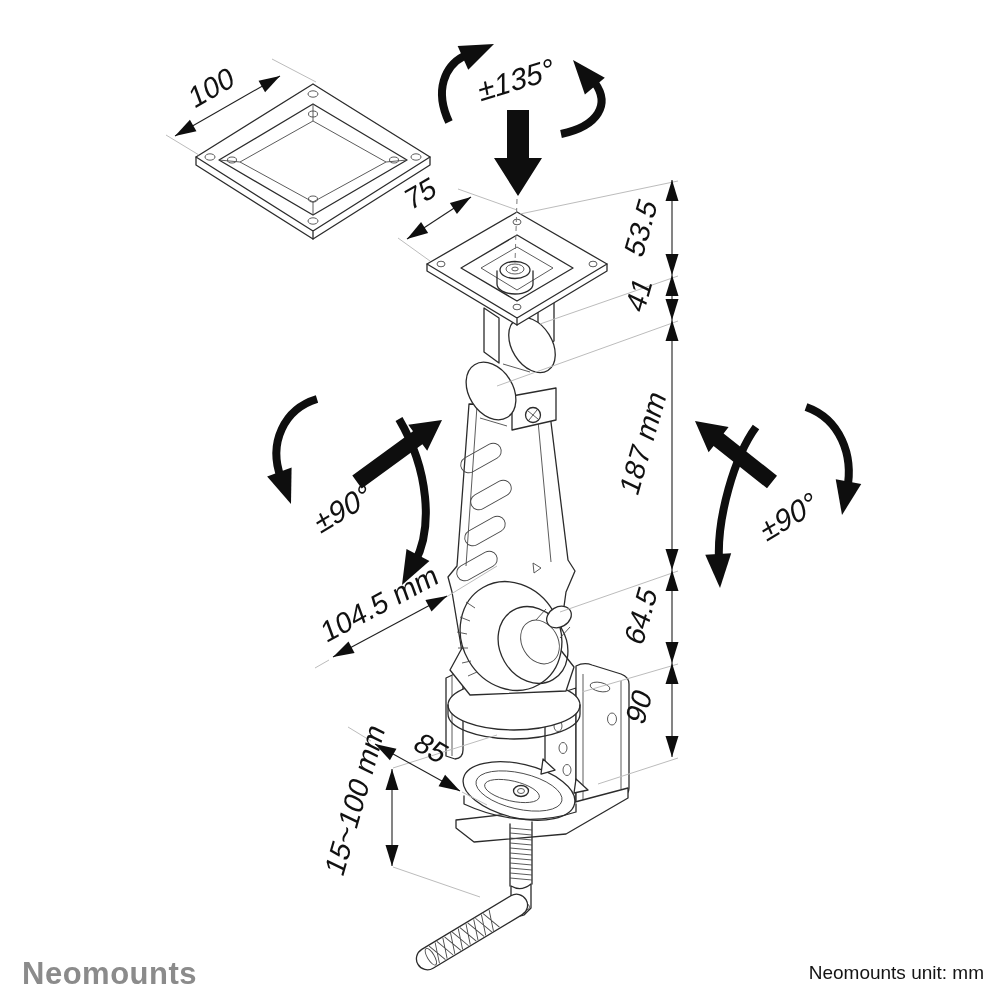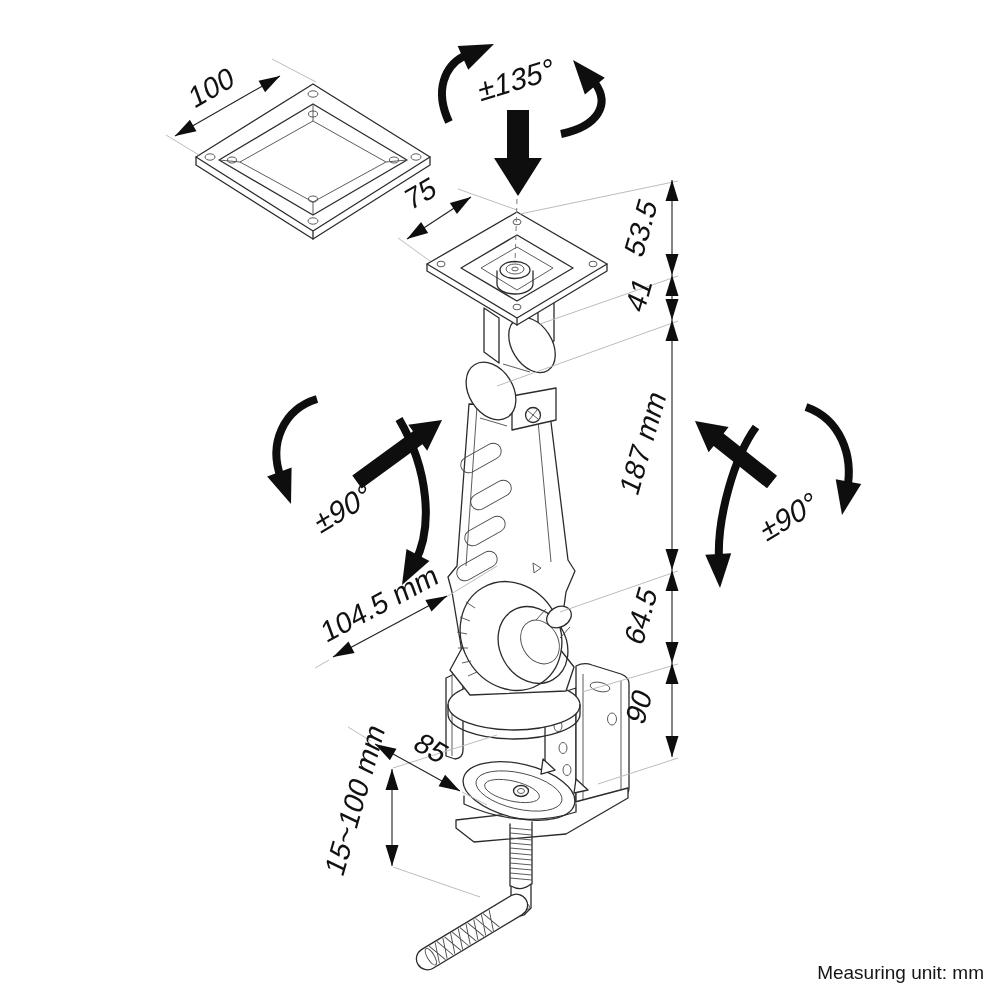--- a/index.html
+++ b/index.html
@@ -232,14 +232,15 @@
       <text class="dtxt" text-anchor="middle" transform="translate(650,620) rotate(-74) skewX(-10)">64.5</text>
       <text class="dtxt" text-anchor="middle" transform="translate(648,711) rotate(-74) skewX(-10)">90</text>
       <text class="atxt" text-anchor="middle" transform="translate(347,518) rotate(-31) skewX(-6)">±90°</text>
       <text class="atxt" text-anchor="middle" transform="translate(793,526) rotate(-31) skewX(-6)">±90°</text>
       <text class="dtxt" text-anchor="middle" transform="translate(383,613) rotate(-28) skewX(-8)">104.5 mm</text>
       <text class="dtxt" text-anchor="middle" transform="translate(425,756) rotate(30) skewX(-8)">85</text>
       <text class="dtxt" text-anchor="middle" transform="translate(364,804) rotate(-74) skewX(-10)">15~100 mm</text>
     </g>
   </svg>
 
-  <div class="unit">Measuring unit: mm</div>
+  <div class="brand">Neomounts</div>
+  <div class="unit">Neomounts unit: mm</div>
 </div>
 
 </body></html>

